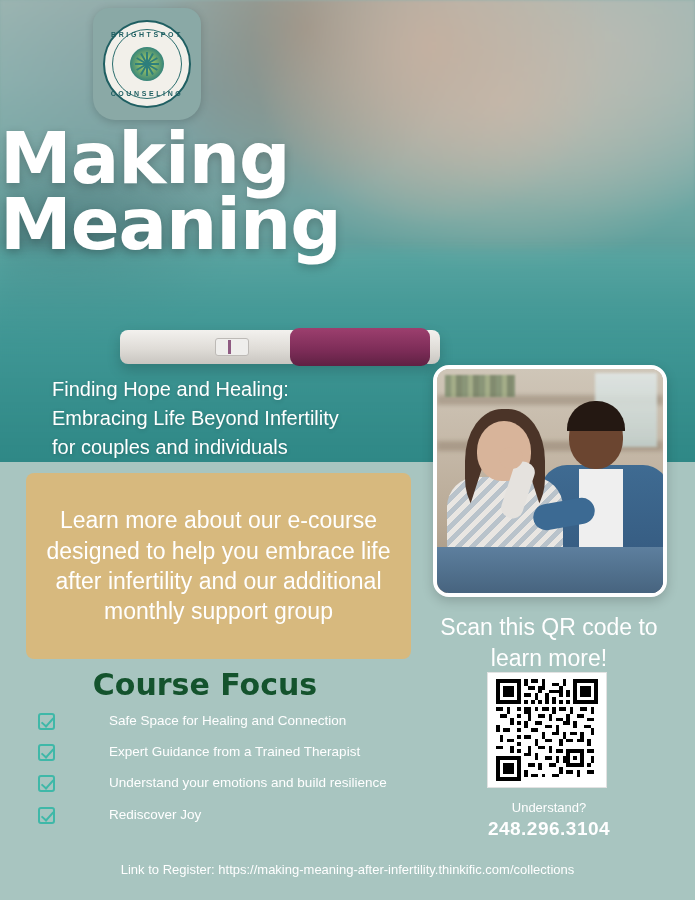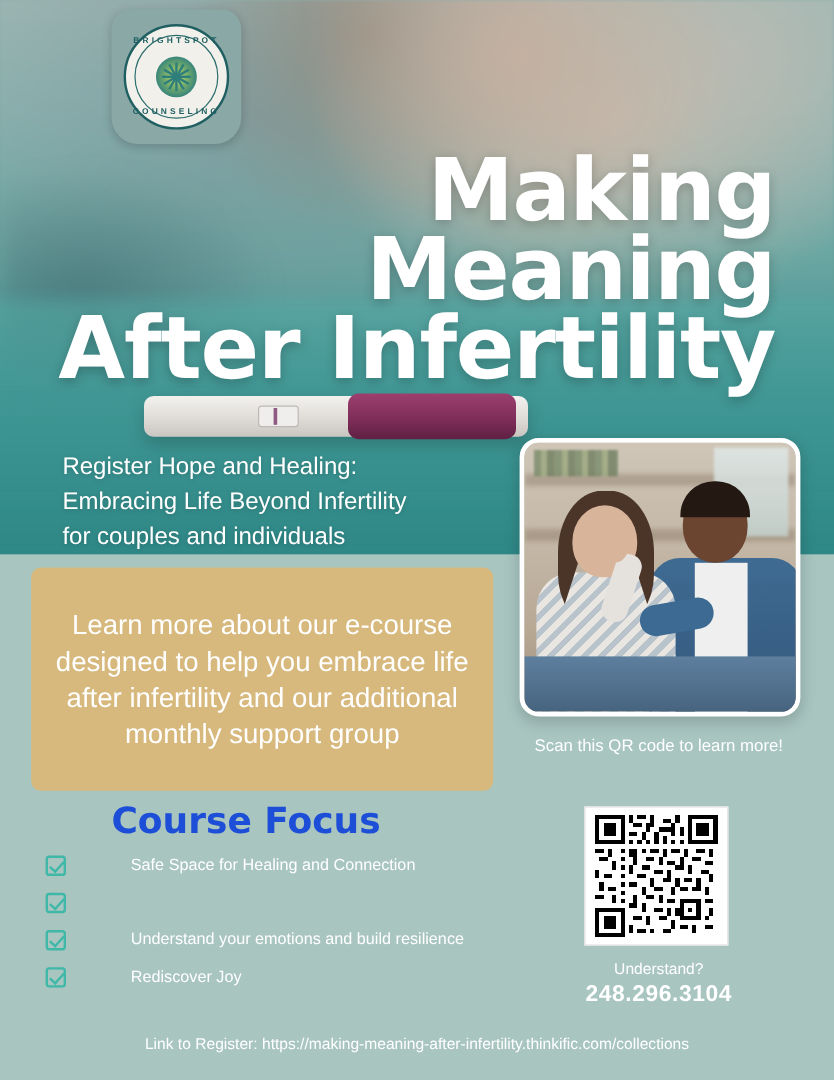--- a/index.html
+++ b/index.html
@@ -120,21 +120,21 @@
     font-size: 7px; letter-spacing: 2.6px;
     color: #1f5f62; font-weight: bold;
   }
   .logo-text-top { top: 9px; }
   .logo-text-bot { bottom: 9px; }
 
   
   .title-wrap {
     position: absolute;
     left: 0; top: 125px; width: 646px;
-    text-align: right;
+    text-align: left;
   }
   .title-line {
     font-family: "DejaVu Sans", sans-serif;
     font-weight: bold;
     color: #ffffff;
     font-size: 72px;
     line-height: 0.92;
     letter-spacing: -1px;
     text-shadow: 0 3px 10px rgba(0,0,0,0.22);
   }
@@ -254,21 +254,21 @@
     position: absolute; left: 0; bottom: 0; width: 100%; height: 46px;
     background: linear-gradient(180deg, #5d7f9e 0%, #47647f 100%);
   }
 
   
   .qr-caption {
     position: absolute;
     left: 420px; top: 612px; width: 258px;
     text-align: center;
     color: #ffffff;
-    font-size: 14px;
+    font-size: 23px;
     line-height: 1.35;
   }
   .qr-box {
     position: absolute;
     left: 487px; top: 672px;
     width: 120px; height: 116px;
     background: #ffffff;
     padding: 6px;
     border: 1px solid #e2e2e2;
   }
@@ -289,21 +289,21 @@
     font-size: 19px;
     font-weight: bold;
     letter-spacing: .5px;
   }
 
   
   .course-title {
     position: absolute;
     left: 0; top: 667px; width: 410px;
     text-align: center;
-    color: #1d4ed8;
+    color: #14532d;
     font-size: 30px;
     font-weight: bold;
     font-family: "DejaVu Sans", sans-serif;
   }
   .bullets {
     position: absolute;
     left: 38px; top: 712px; width: 375px;
   }
   .bullet {
     display: flex; align-items: flex-start;
@@ -371,25 +371,24 @@
           <span style="transform:rotate(120deg)"></span>
           <span style="transform:rotate(150deg)"></span>
         </div>
       </div>
       <div class="logo-text-bot">COUNSELING</div>
     </div>
   </div>
 
   <div class="title-wrap">
     <div class="title-line l1">Making Meaning</div>
-    <div class="title-line l2">After Infertility</div>
   </div>
 
   <div class="subtitle">
-    <div>Register Hope and Healing:</div>
+    <div>Finding Hope and Healing:</div>
     <div>Embracing Life Beyond Infertility</div>
     <div>for couples and individuals</div>
   </div>
 
   <div class="body-bg"></div>
 
   <div class="tan-box">
     <p>Learn more about our e-course designed to help you embrace life after infertility and our additional monthly support group</p>
   </div>
 
@@ -550,20 +549,21 @@
 
   <div class="course-title">Course Focus</div>
 
   <div class="bullets">
     <div class="bullet">
       <span class="chk"></span>
       <span class="txt">Safe Space for Healing and Connection</span>
     </div>
     <div class="bullet">
       <span class="chk"></span>
+      <span class="txt">Expert Guidance from a Trained Therapist</span>
     </div>
     <div class="bullet">
       <span class="chk"></span>
       <span class="txt">Understand your emotions and build resilience</span>
     </div>
     <div class="bullet">
       <span class="chk"></span>
       <span class="txt">Rediscover Joy</span>
     </div>
   </div>

